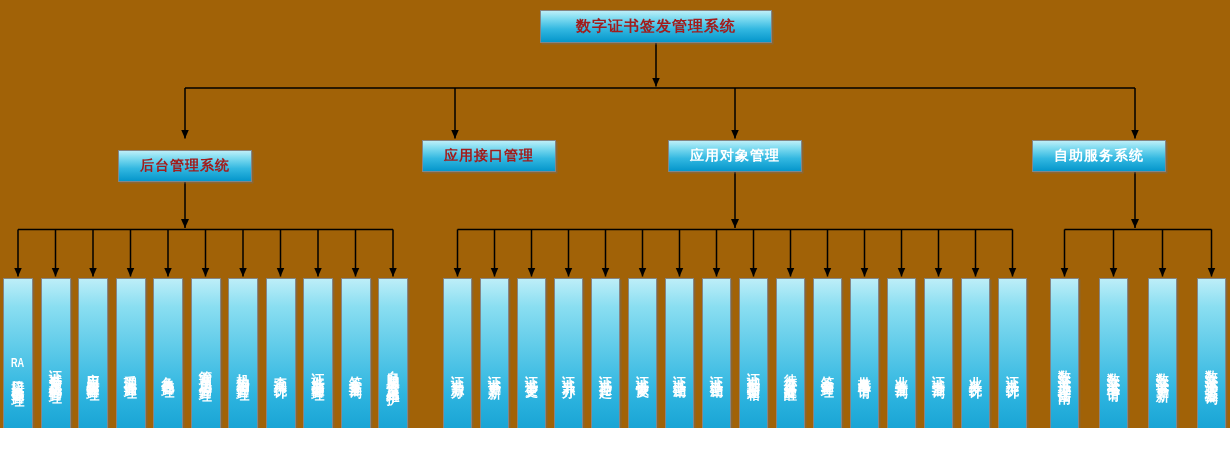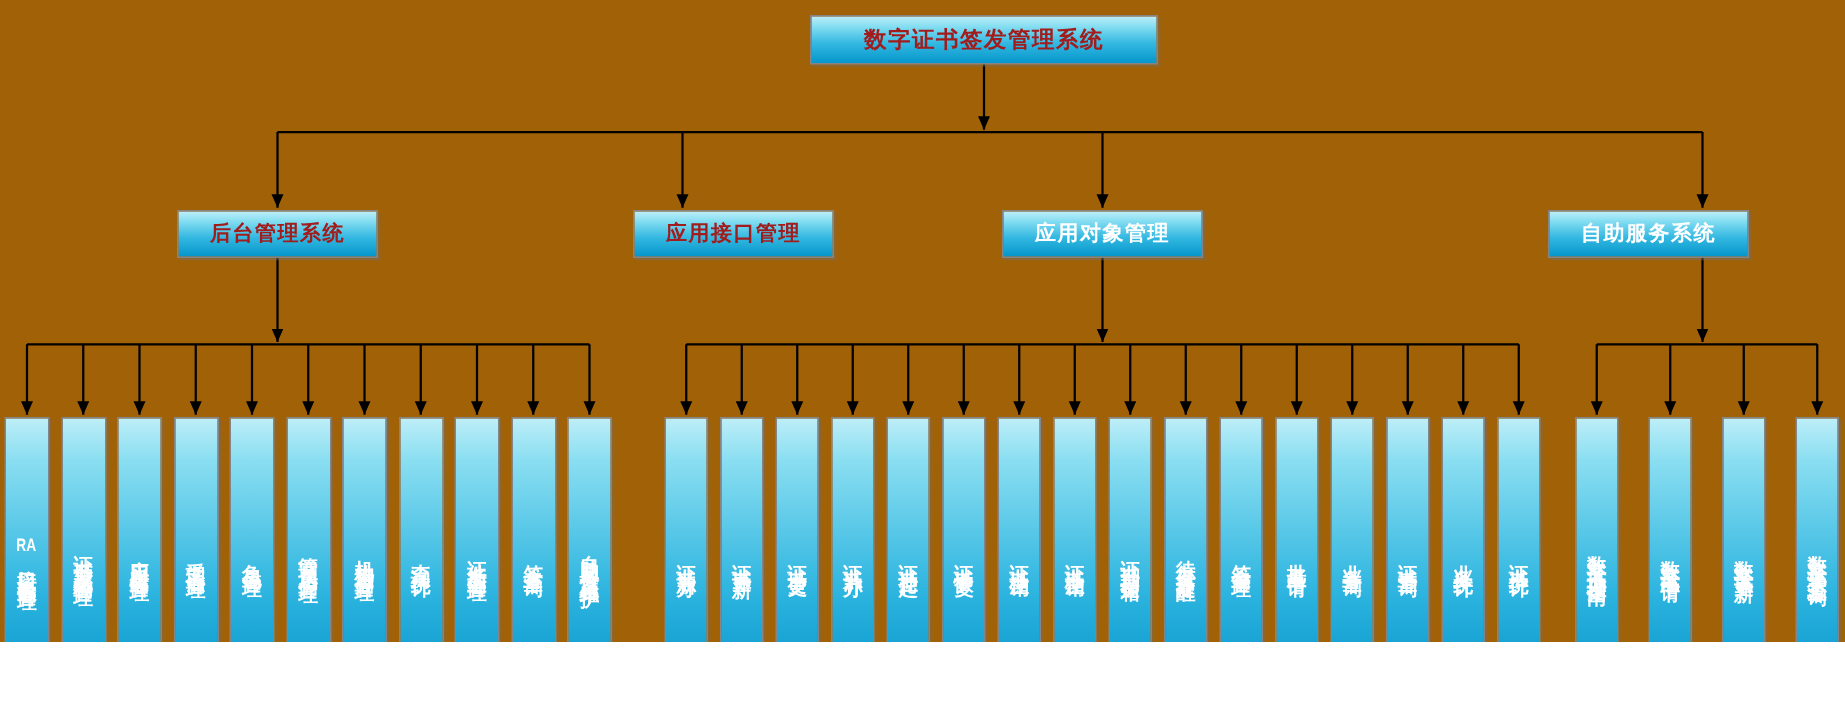--- a/index.html
+++ b/index.html
@@ -16,21 +16,21 @@
     display:flex;align-items:center;justify-content:center;
     background:linear-gradient(180deg,#bdeef8 0%,#83ddf1 22%,#33b8e1 58%,#0596cb 100%);
     border:1px solid #858585;
     box-shadow:1.5px 1.5px 0 rgba(110,110,110,.45);
     font-weight:bold;
     letter-spacing:1px;
     box-sizing:border-box;
   }
   .root{left:540px;top:10px;width:232px;height:33px;font-size:15px;}
   .lvl2{top:140px;width:134px;height:32px;font-size:14px;}
-  .g0{left:118px;} .g1{left:388px;} .g2{left:668px;} .g3{left:1032px;}
+  .g0{left:118px;margin-top:10px;} .g1{left:388px;} .g2{left:668px;} .g3{left:1032px;}
   .vgroup{
     position:absolute;top:278px;height:187px;
     display:flex;flex-direction:row;align-items:stretch;
   }
   #vg0{left:3px;gap:7.5px;}
   #vg2{left:443px;gap:8px;}
   #vg3{left:1050px;gap:20px;}
   #vg0 .vbox{width:30px;}
   #vg2 .vbox{width:29px;}
   #vg3 .vbox{width:29px;}

